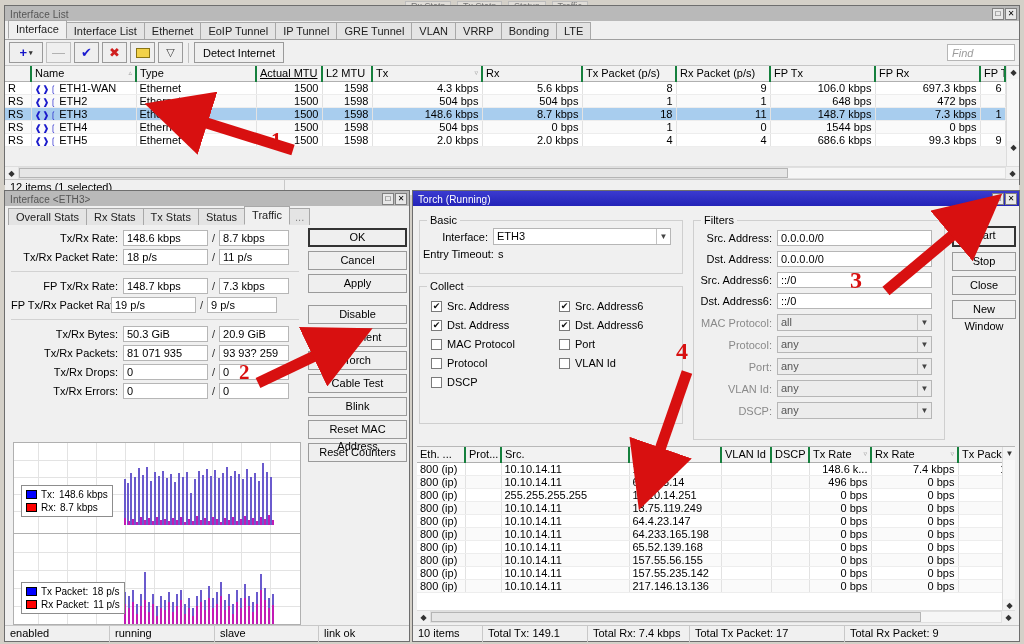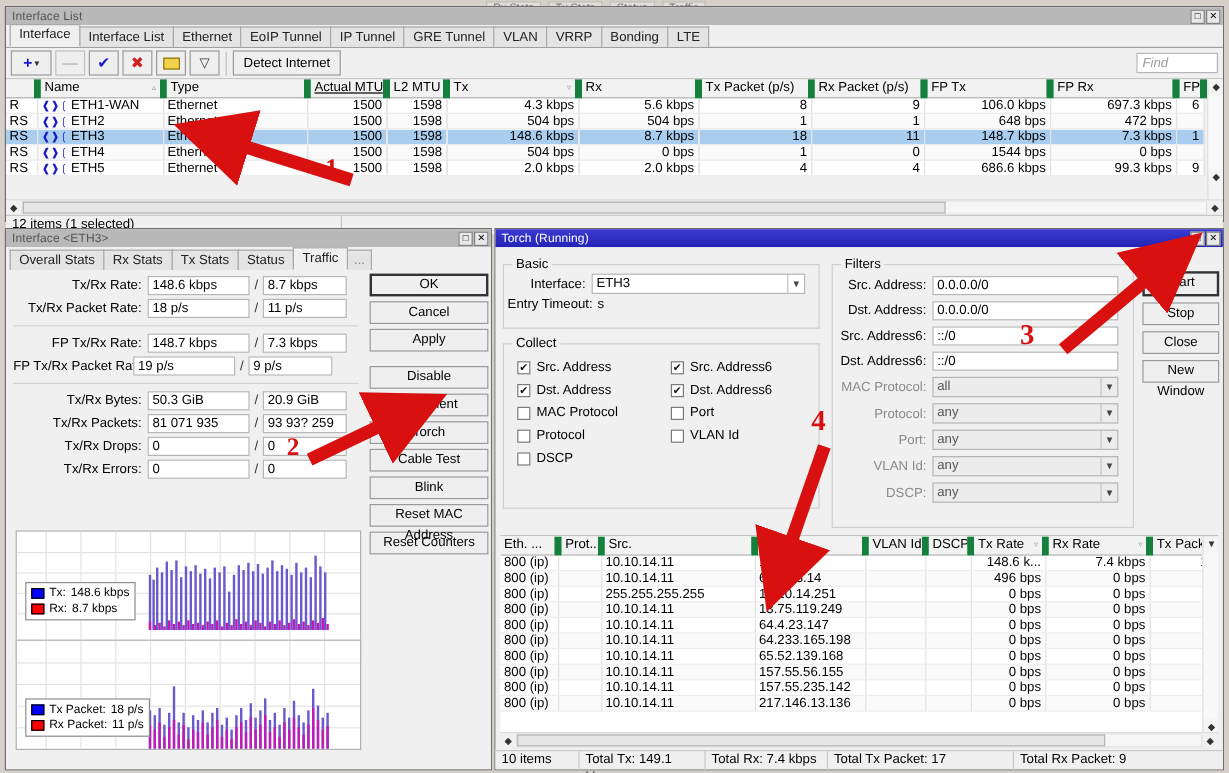--- a/index.html
+++ b/index.html
@@ -50,21 +50,21 @@
     background: #f0f0f0; border-bottom: 1px solid #c6c6c6; }
   .tbutton { width: 25px; height: 21px; border: 1px solid #9a9a9a; background: #efefef;
     display: flex; align-items: center; justify-content: center; font-size: 13px; }
   .tbutton.wide { width: auto; padding: 0 8px; font-size: 11px; }
   .tbutton.disabled { color: #aaa; border-color: #c0c0c0; }
   .sep { width: 1px; height: 20px; background: #c0c0c0; margin: 0 2px; }
 
   
   .tbl { width: 100%; border-collapse: collapse; table-layout: fixed; font-size: 11px; }
   .tbl th {
-    background: #f2f2f2; border-right: 6px solid #15803d; border-bottom: 1px solid #b0b0b0;
+    background: #f2f2f2; border-right: 2px solid #15803d; border-bottom: 1px solid #b0b0b0;
     font-weight: normal; text-align: left; padding: 1px 3px; height: 15px;
     white-space: nowrap; overflow: hidden; position: relative;
   }
   .tbl td {
     border-right: 1px solid #e2e2e2; border-bottom: 1px solid #ededed;
     padding: 0 3px; height: 13px; white-space: nowrap; overflow: hidden;
   }
   .tbl td.num { text-align: right; }
   .tbl tr.sel td { background: #a8cdee; }
   .tbl tr:nth-child(odd) td { background: #ffffff; }
@@ -610,20 +610,26 @@
             <span>18 p/s</span>
           </div>
           <div class="glrow">
             <span class="swatch" style="background:#ff0000;"></span>
             <span>Rx Packet:</span>
             <span>11 p/s</span>
           </div>
         </div>
       </div>
 
+      <div class="statusbar" style="position:absolute;left:0;bottom:0;width:100%;">
+        <div class="cell" style="width:105px;">enabled</div>
+        <div class="cell" style="width:105px;">running</div>
+        <div class="cell" style="width:104px;">slave</div>
+        <div class="cell" style="flex:1;border-right:none;">link ok</div>
+      </div>
     </div>
   </div>
 
   <div class="win" id="torch" style="left:412px; top:190px; width:608px; height:452px;">
     <div class="titlebar">
       <span class="title-text">Torch (Running)</span>
       <span class="titlebtns">
         <span class="tbtn">□</span>
         <span class="tbtn">✕</span>
       </span>

